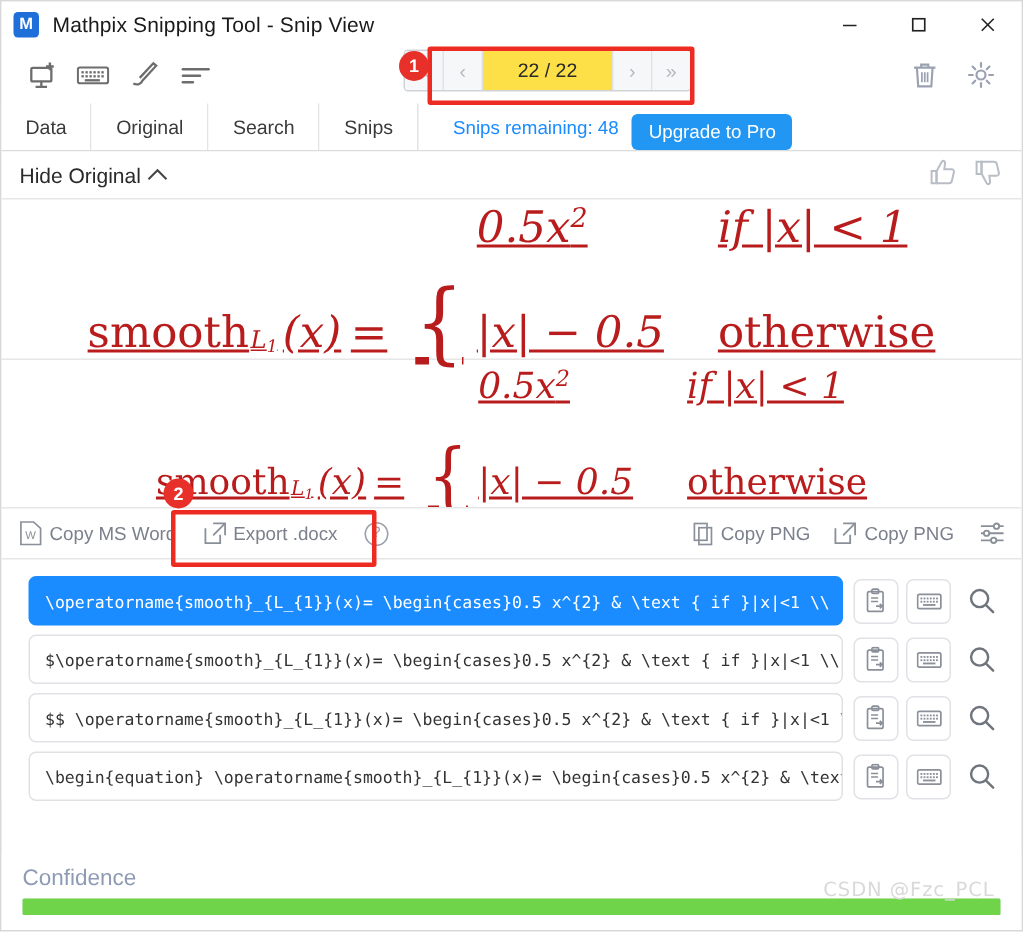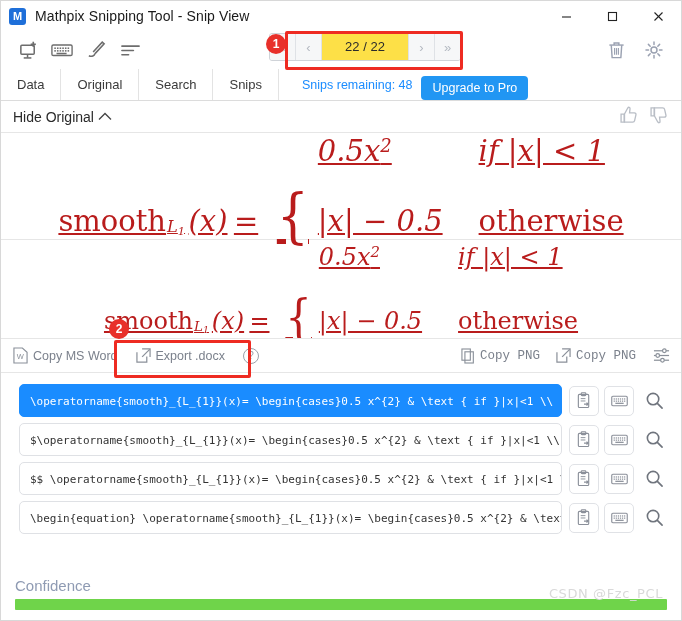--- a/index.html
+++ b/index.html
@@ -286,21 +286,21 @@
     display: flex; align-items: center; justify-content: center;
     line-height: 1;
   }
   .exportbar .right {
     position: absolute;
     right: 10px; top: 0;
     height: 33px;
     display: flex;
     align-items: center;
   }
-  .exportbar .right .ebtn { margin-right: 16px; font-family: Liberation Mono, monospace; }
+  .exportbar .right .ebtn { margin-right: 16px; }
   .exportbar .right .ebtn:last-child { margin-right: 0; }
 
   
   .results {
     padding: 11px 12px 0 18px;
     background: #fff;
   }
   .res-row {
     display: flex;
     align-items: center;

